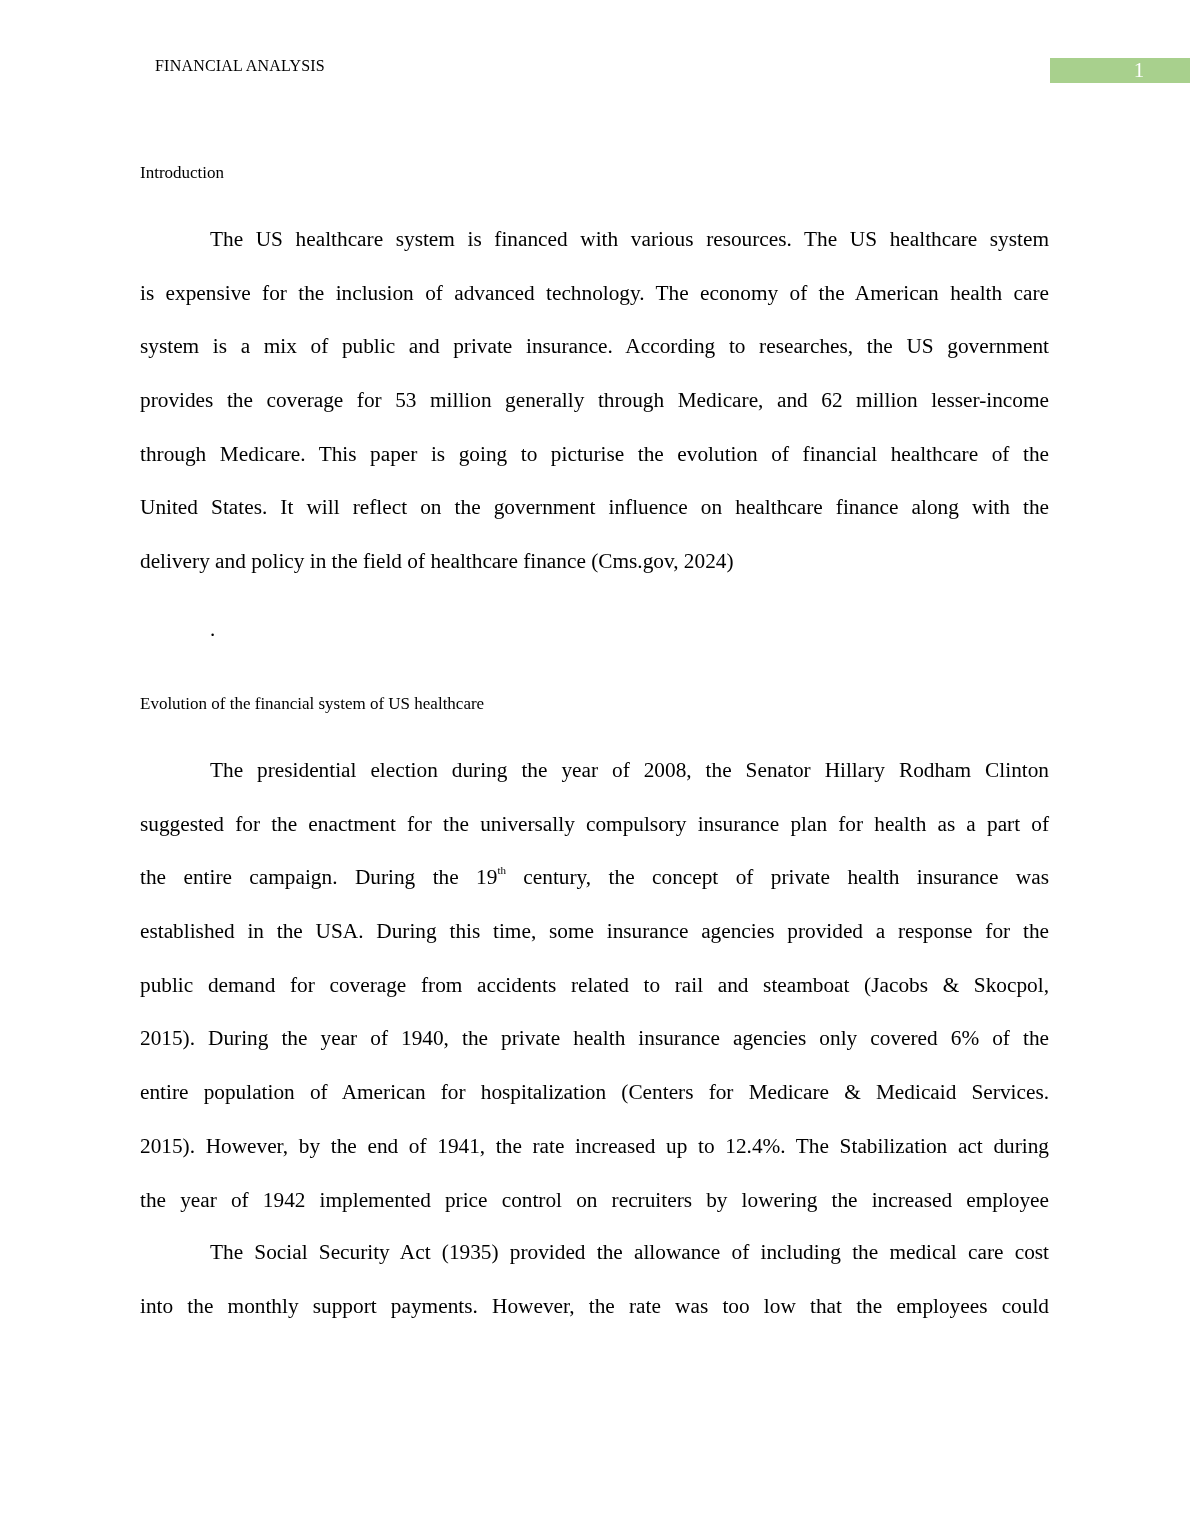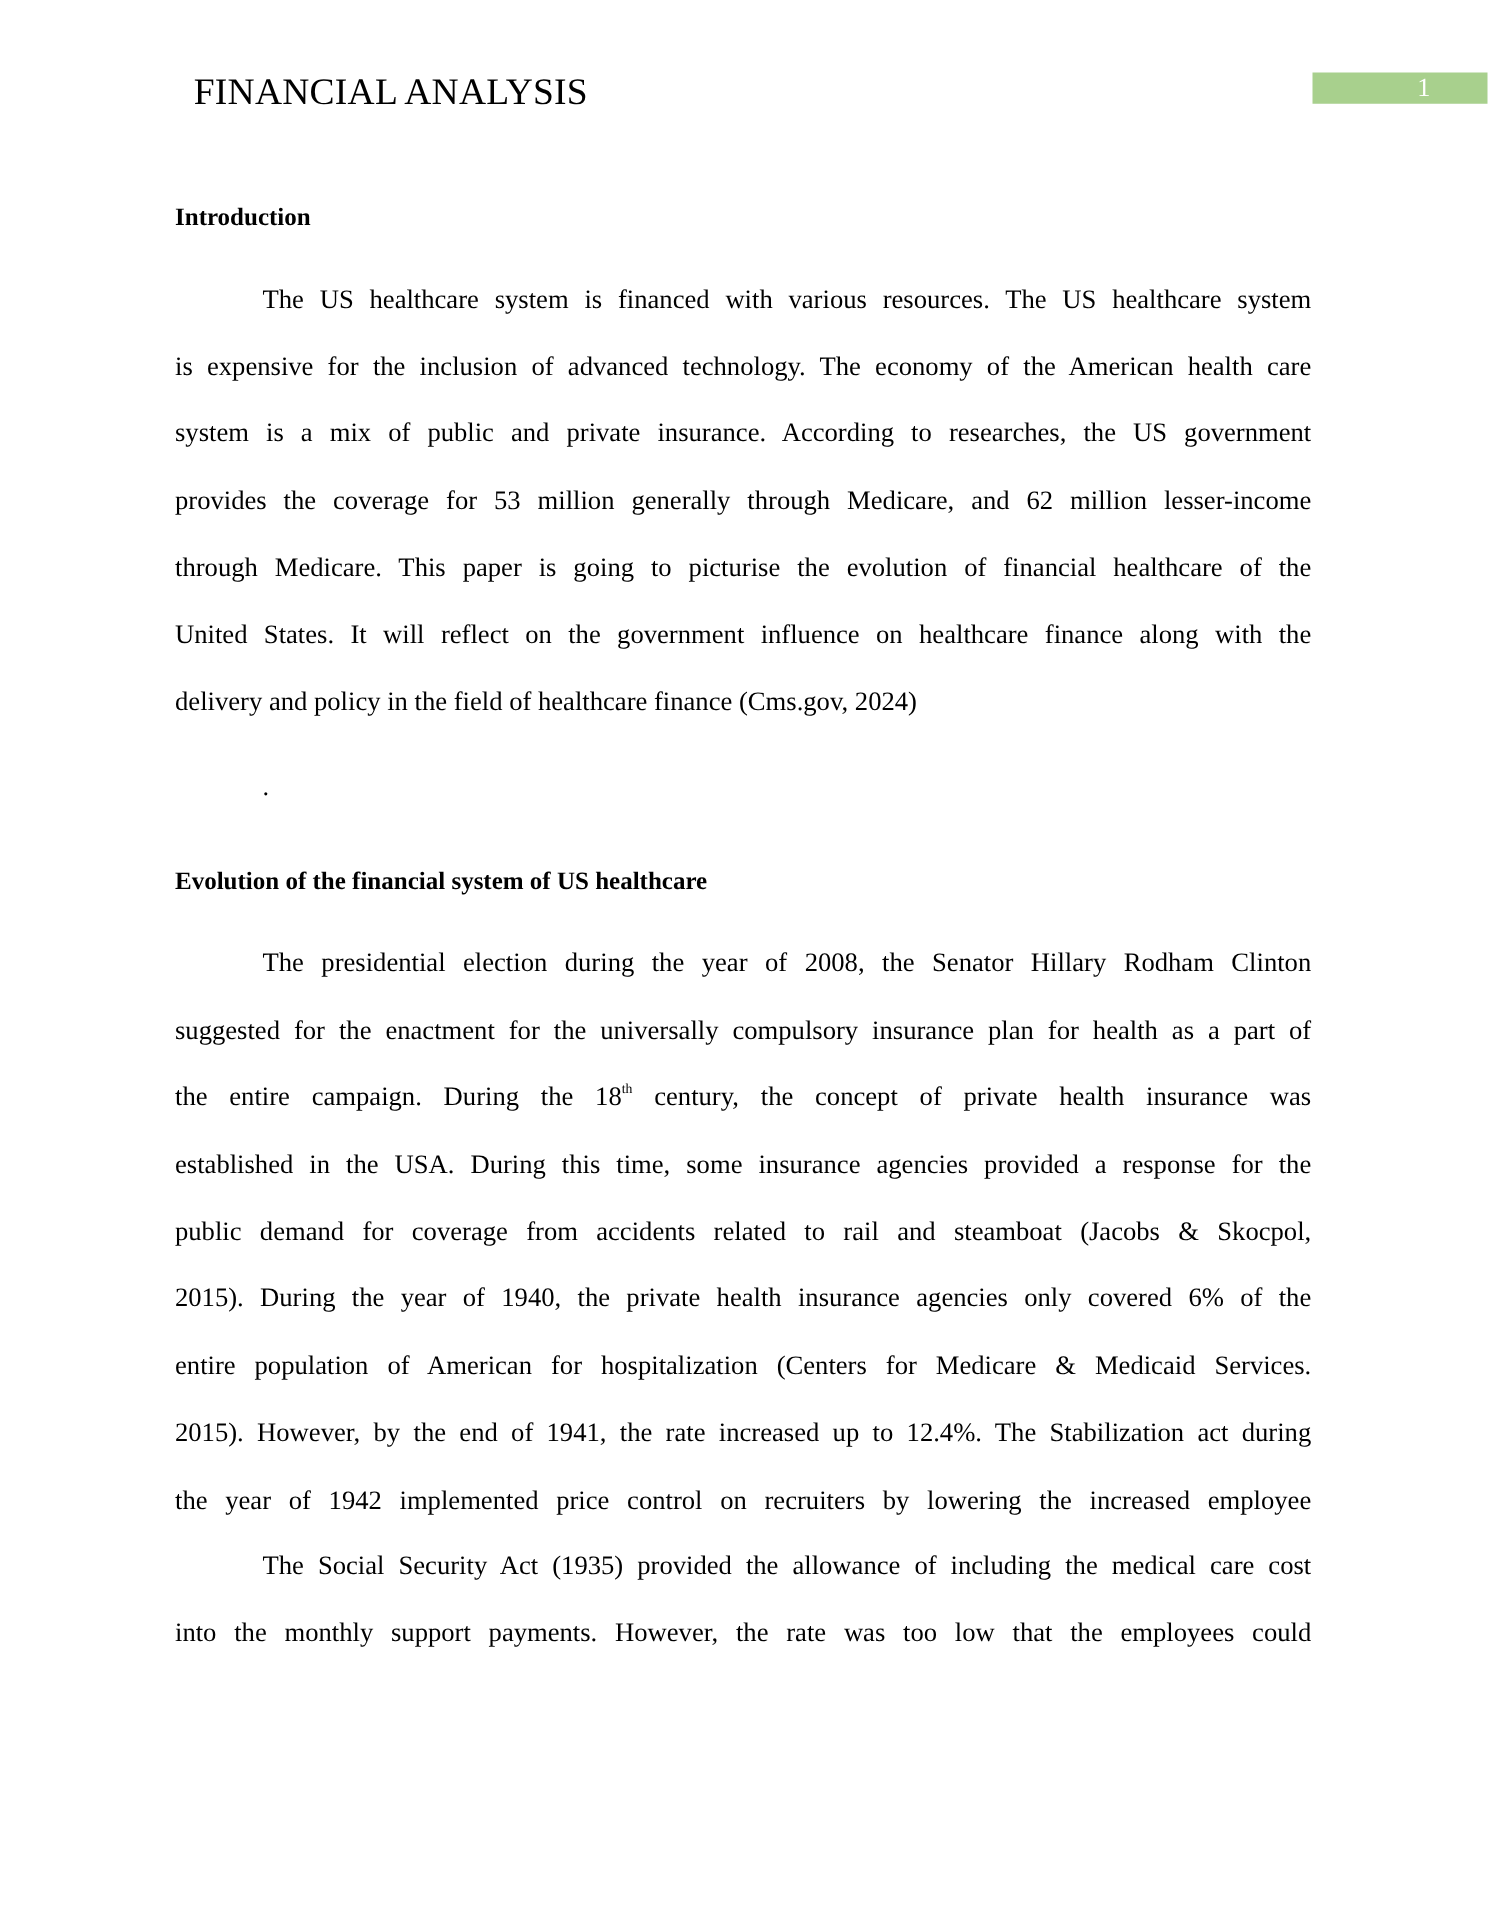--- a/index.html
+++ b/index.html
@@ -1,21 +1,21 @@
 <!DOCTYPE html>
 <html><head>
 <meta charset="utf-8">
 <style>
   html, body { margin: 0; padding: 0; background: #ffffff; }
   body { width: 1190px; height: 1540px; position: relative; overflow: hidden;
          font-family: "Liberation Serif", serif; color: #000; }
-  .header-title { position: absolute; left: 155px; top: 57px; font-size: 30px; letter-spacing: 0.2px; }
+  .header-title { position: absolute; left: 155px; top: 57px; font-size: 16px; letter-spacing: 0.2px; }
   .page-num-box { position: absolute; left: 1050px; top: 58px; width: 140px; height: 25px; background: #a8d08d; }
   .page-num { position: absolute; left: 0; right: 0; top: 0; text-align: center; color: #ffffff; font-size: 21px; line-height: 25px; padding-left: 38px; }
-  .heading { position: absolute; left: 140px; font-size: 20px; font-weight: bold; margin: 0; }
+  .heading { position: absolute; left: 140px; font-size: 17px; font-weight: normal; margin: 0; }
   .para { position: absolute; left: 140px; width: 909px; font-size: 21.3px; margin-top: 14px; }
   .line { display: block; height: 53.7px; text-align: justify; text-align-last: justify; white-space: nowrap; overflow: visible; }
   .line .ltxt { display: inline-block; width: 100%; text-align: justify; text-align-last: justify; white-space: normal; }
   .line.indent .ltxt { width: calc(100% - 70px); margin-left: 70px; }
   .line.last .ltxt { text-align-last: left; }
   sup { font-size: 11px; vertical-align: 10px; line-height: 0; }
   .dot { position: absolute; left: 210px; top: 617px; font-size: 21px; }
 </style>
 </head>
 <body>
@@ -36,21 +36,21 @@
     <span class="line"><span class="ltxt">through Medicare. This paper is going to picturise the evolution of financial healthcare of the</span></span>
     <span class="line"><span class="ltxt">United States. It will reflect on the government influence on healthcare finance along with the</span></span>
     <span class="line last"><span class="ltxt">delivery and policy in the field of healthcare finance (Cms.gov, 2024)</span></span>
   </div>
 <div class="dot">.</div>
 
 <h2 class="heading" style="top:694px">Evolution of the financial system of US healthcare</h2>
 <div class="para" style="top:744px">
     <span class="line indent"><span class="ltxt">The presidential election during the year of 2008, the Senator Hillary Rodham Clinton</span></span>
     <span class="line"><span class="ltxt">suggested for the enactment for the universally compulsory insurance plan for health as a part of</span></span>
-    <span class="line"><span class="ltxt"><span>the entire campaign. During the 18</span><sup>th</sup><span> century, the concept of private health insurance was</span></span></span>
+    <span class="line"><span class="ltxt"><span>the entire campaign. During the 19</span><sup>th</sup><span> century, the concept of private health insurance was</span></span></span>
     <span class="line"><span class="ltxt">established in the USA. During this time, some insurance agencies provided a response for the</span></span>
     <span class="line"><span class="ltxt">public demand for coverage from accidents related to rail and steamboat (Jacobs &amp; Skocpol,</span></span>
     <span class="line"><span class="ltxt">2015). During the year of 1940, the private health insurance agencies only covered 6% of the</span></span>
     <span class="line"><span class="ltxt">entire population of American for hospitalization (Centers for Medicare &amp; Medicaid Services.</span></span>
     <span class="line"><span class="ltxt">2015). However, by the end of 1941, the rate increased up to 12.4%. The Stabilization act during</span></span>
     <span class="line"><span class="ltxt">the year of 1942 implemented price control on recruiters by lowering the increased employee</span></span>
   </div>
 <div class="para" style="top:1226px">
     <span class="line indent"><span class="ltxt">The Social Security Act (1935) provided the allowance of including the medical care cost</span></span>
     <span class="line"><span class="ltxt">into the monthly support payments. However, the rate was too low that the employees could</span></span>

